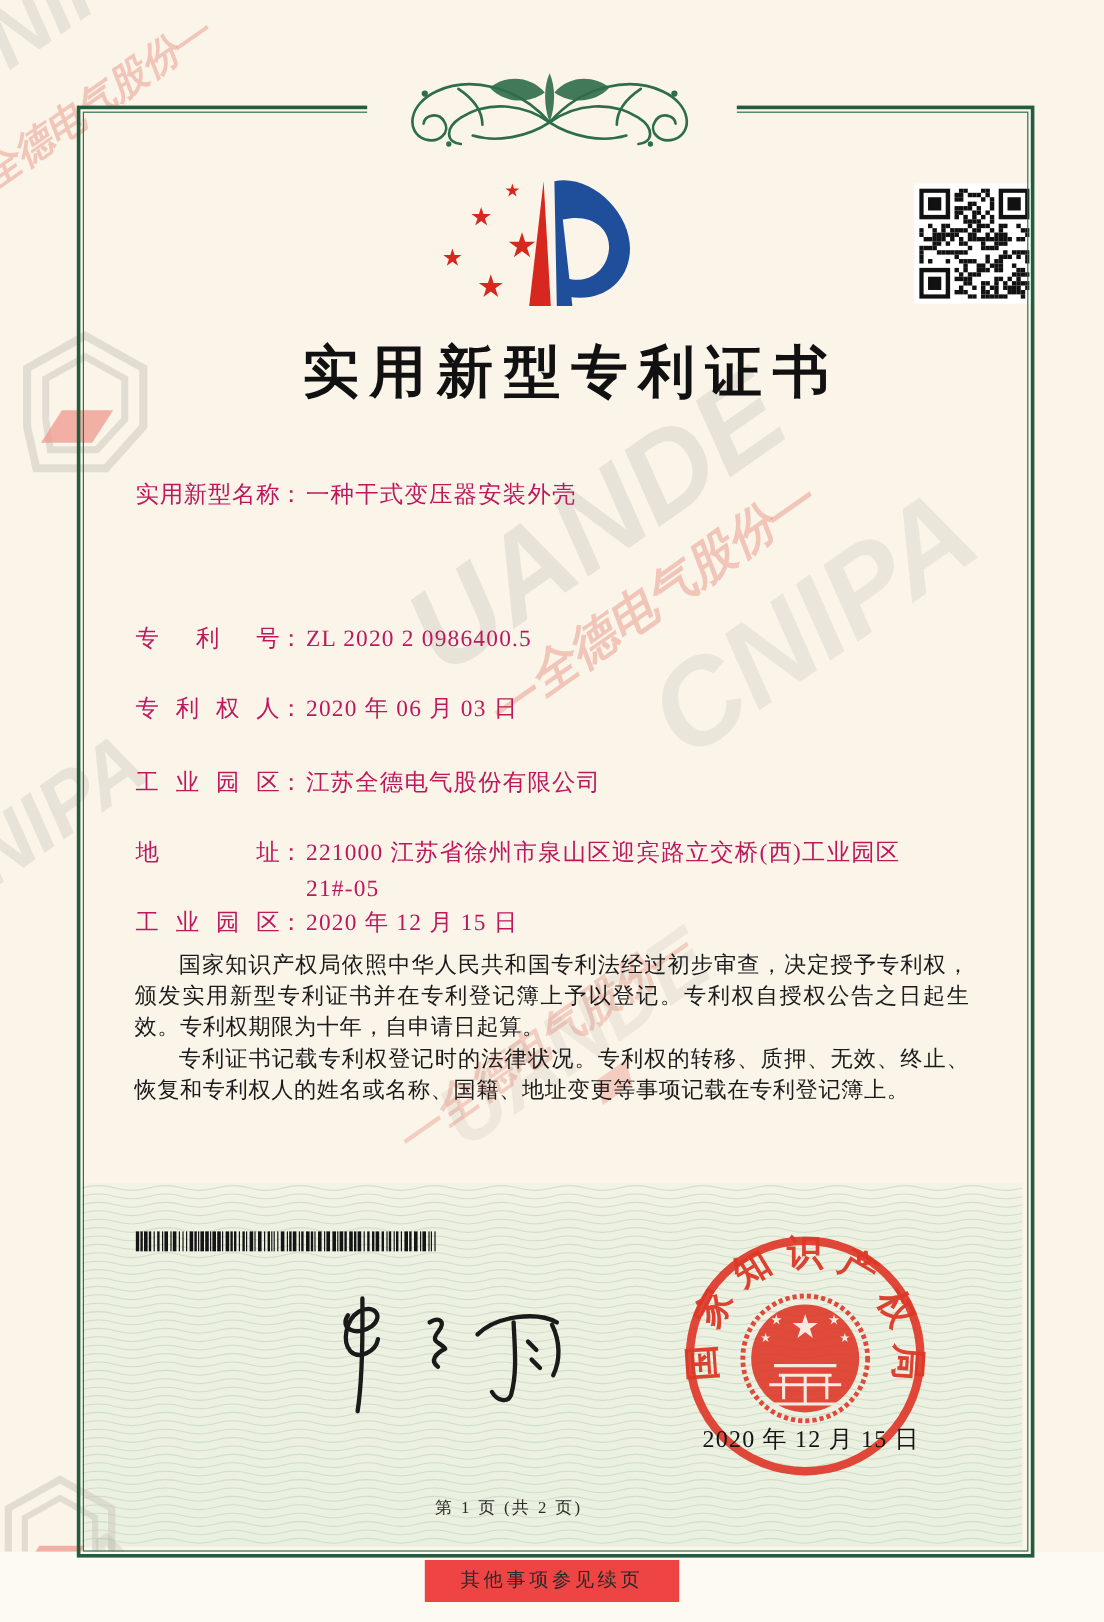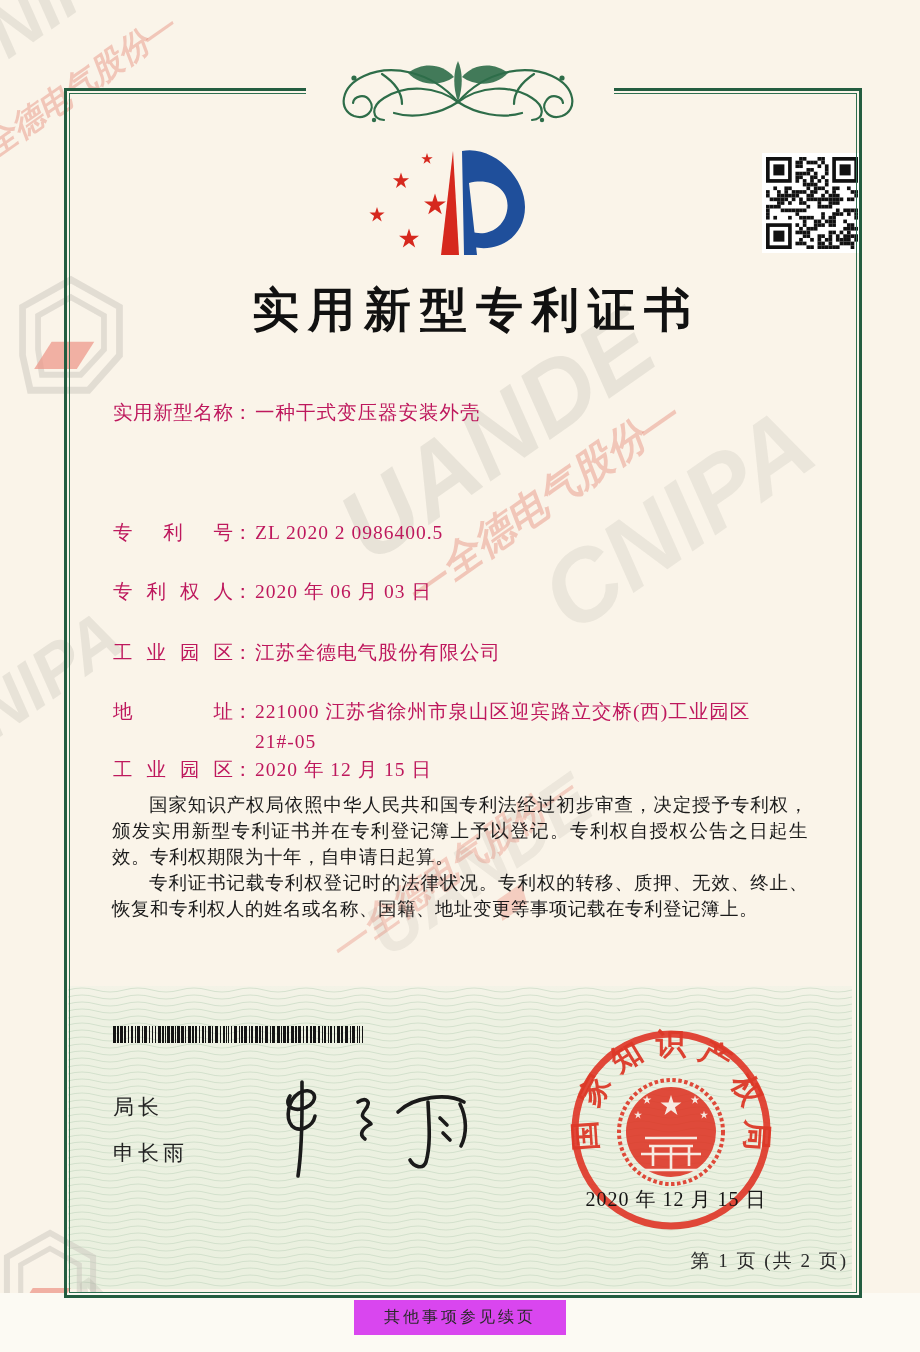--- a/index.html
+++ b/index.html
@@ -46,23 +46,23 @@
   .paras p{margin:0;text-indent:2em;letter-spacing:0.5px;}
 
   
   .barcode{position:absolute;left:113px;top:1026px;z-index:2;}
   .officer{position:absolute;left:113px;top:1093px;z-index:2;font-family:"Liberation Sans","DejaVu Sans",sans-serif;
            font-size:21px;color:#232323;letter-spacing:4px;}
   .officer div{margin-bottom:18px;}
   .signature{position:absolute;left:252px;top:1072px;z-index:2;}
   .seal{position:absolute;left:550px;top:1020px;z-index:2;opacity:.95;}
   .seal-date{position:absolute;left:566px;top:1186px;width:220px;text-align:center;font-size:20px;color:#151515;z-index:3;letter-spacing:1px;}
-  .footer-page{position:absolute;left:0;top:1248px;width:848px;text-align:right;font-size:19px;color:#2a2a2a;letter-spacing:2px;z-index:2;}
+  .footer-page{position:absolute;left:0;top:1248px;width:848px;text-align:center;font-size:14px;color:#2a2a2a;letter-spacing:2px;z-index:2;}
   .note{position:absolute;left:0;top:1300px;width:920px;text-align:center;z-index:3;}
-  .note span{display:inline-block;background:#d946ef;padding:7px 30px;font-size:16px;color:#2a2a2a;letter-spacing:3px;}
+  .note span{display:inline-block;background:#ef4444;padding:7px 30px;font-size:16px;color:#2a2a2a;letter-spacing:3px;}
 </style>
 </head>
 <body>
 
 <div class="page">
 
   <svg width="0" height="0" style="position:absolute">
     <defs>
       <polygon id="star" points="0,-1 0.2245,-0.309 0.9511,-0.309 0.3633,0.118 0.5878,0.809 0,0.382 -0.5878,0.809 -0.3633,0.118 -0.9511,-0.309 -0.2245,-0.309"></polygon>
       <g id="qlogoShape">
@@ -495,24 +495,20 @@
       <rect x="224" y="0" width="3" height="17" fill="#141414"></rect>
       <rect x="228" y="0" width="2" height="17" fill="#141414"></rect>
       <rect x="232" y="0" width="3" height="17" fill="#141414"></rect>
       <rect x="237" y="0" width="1" height="17" fill="#141414"></rect>
       <rect x="239" y="0" width="3" height="17" fill="#141414"></rect>
       <rect x="244" y="0" width="1" height="17" fill="#141414"></rect>
       <rect x="246" y="0" width="1" height="17" fill="#141414"></rect>
       <rect x="249" y="0" width="1" height="17" fill="#141414"></rect>
     </svg>
 
-  <div class="officer">
-    <div>局长</div>
-    <div>申长雨</div>
-  </div>
 
   <svg class="signature" width="240" height="118" viewBox="0 0 240 118">
     <g stroke="#1a1a1a" stroke-width="3.6" fill="none" stroke-linecap="round" stroke-linejoin="round">
       <path d="M50,10 C50,32 51,72 46,104"></path>
       <path d="M38,24 C30,36 46,42 58,33 C68,25 60,14 47,21 C36,28 33,46 40,54 C47,61 61,55 63,44"></path>
       <path d="M106,30 C114,25 120,29 113,38 C106,47 115,46 119,52 C111,56 106,62 113,67"></path>
       <path d="M146,40 C162,24 196,21 212,30"></path>
       <path d="M176,30 C177,52 179,72 174,90 C171,98 162,95 158,88"></path>
       <path d="M208,32 C215,46 215,62 209,74"></path>
       <path d="M188,46 l7,7"></path>

